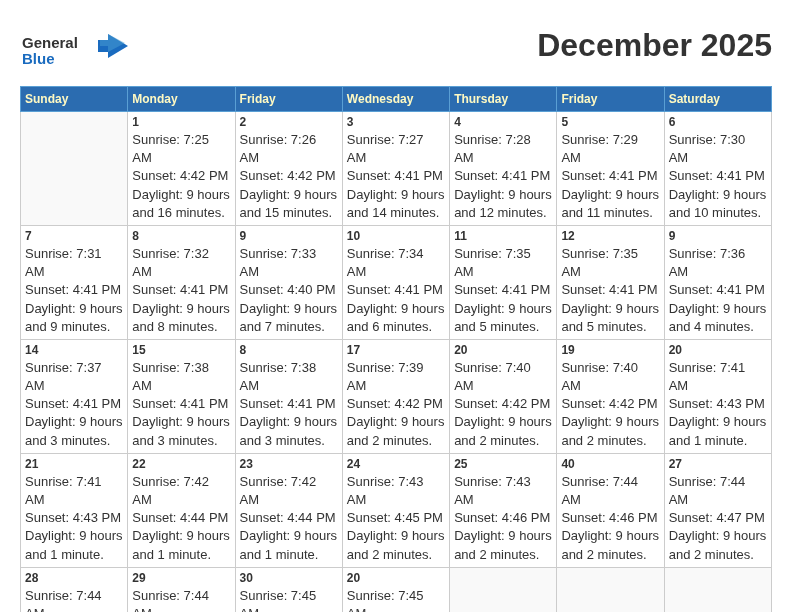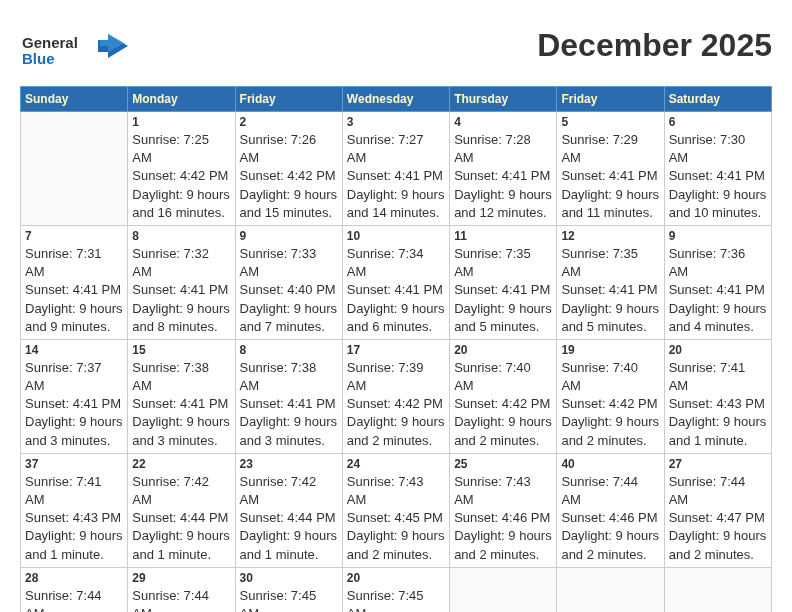--- a/index.html
+++ b/index.html
@@ -202,21 +202,21 @@
             <span class="day-num">19</span>
             <div class="day-info">Sunrise: 7:40 AM<br>Sunset: 4:42 PM<br>Daylight: 9 hours<br>and 2 minutes.</div>
           </td>
           <td>
             <span class="day-num">20</span>
             <div class="day-info">Sunrise: 7:41 AM<br>Sunset: 4:43 PM<br>Daylight: 9 hours<br>and 1 minute.</div>
           </td>
         </tr>
         <tr>
           <td>
-            <span class="day-num">37</span>
+            <span class="day-num">21</span>
             <div class="day-info">Sunrise: 7:41 AM<br>Sunset: 4:43 PM<br>Daylight: 9 hours<br>and 1 minute.</div>
           </td>
           <td>
             <span class="day-num">22</span>
             <div class="day-info">Sunrise: 7:42 AM<br>Sunset: 4:44 PM<br>Daylight: 9 hours<br>and 1 minute.</div>
           </td>
           <td>
             <span class="day-num">23</span>
             <div class="day-info">Sunrise: 7:42 AM<br>Sunset: 4:44 PM<br>Daylight: 9 hours<br>and 1 minute.</div>
           </td>

